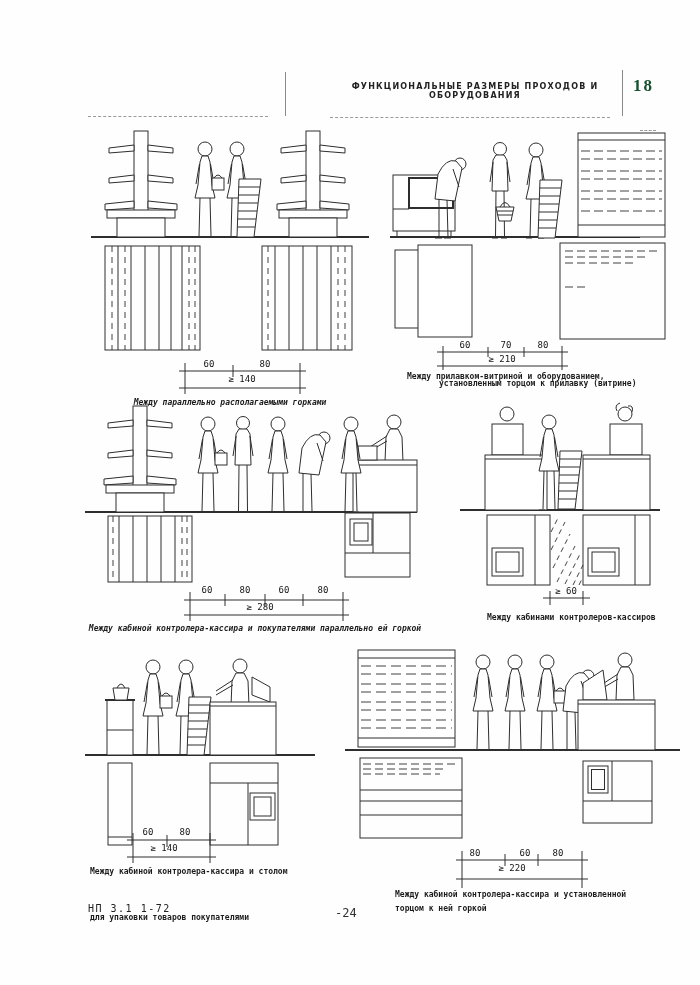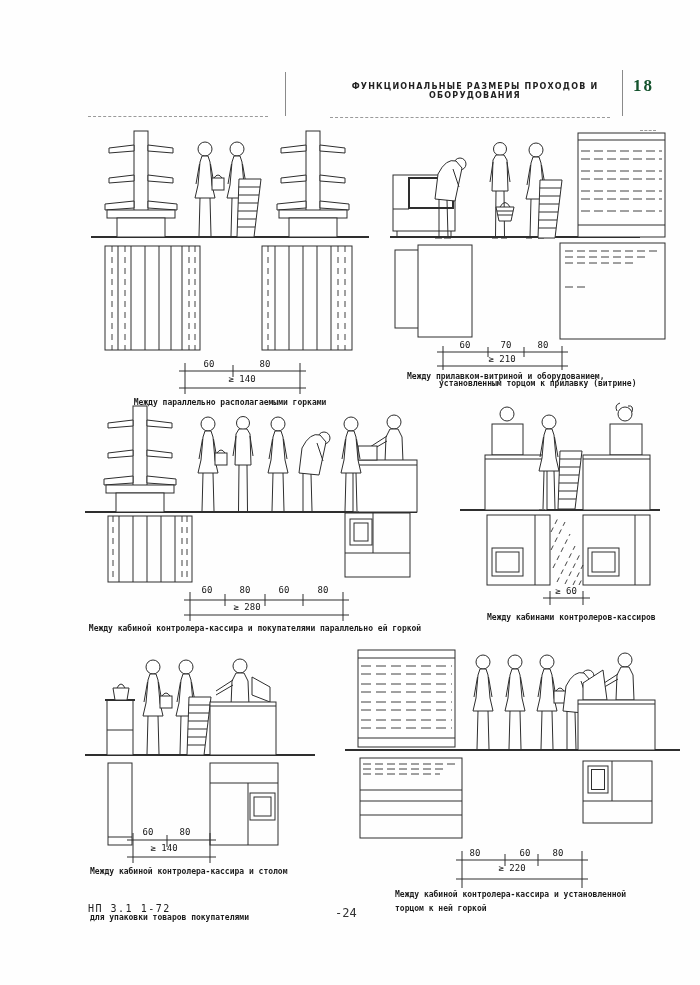--- a/index.html
+++ b/index.html
@@ -9,21 +9,21 @@
   .title{font-family:"DejaVu Sans",sans-serif;font-weight:bold;font-size:26px;letter-spacing:4px;color:#161616;}
   .section{font-family:"DejaVu Sans",sans-serif;font-weight:bold;font-size:9.5px;letter-spacing:5px;word-spacing:14px;color:#222;}
   .subtitle{font-family:"DejaVu Sans",sans-serif;font-weight:bold;font-size:8px;letter-spacing:1.2px;color:#222;margin-top:6px;}
   .sheetnum{font-family:Liberation Serif, serif;font-weight:bold;font-size:17px;letter-spacing:2px;color:#14532d;}
   .vline{width:1px;background:#8a8a8a;}
   .dashline{border-top:1px dashed #9a9a9a;height:0;}
   .panel{position:absolute;}
   .panel svg{position:absolute;left:0;top:0;}
   .dim{position:absolute;font-family:"DejaVu Sans Mono",monospace;font-size:9px;color:#151515;transform:translateX(-50%);white-space:nowrap;}
   .cap{position:absolute;font-family:"DejaVu Sans Mono",monospace;font-weight:bold;font-size:8px;color:#1c1c1c;white-space:nowrap;text-align:right;}
-  .capc{left:50%;transform:translateX(-50%);}
+  .capc{left:50%;transform:translateX(-50%);font-style:italic;}
   .footer-code{font-family:"DejaVu Sans Mono",monospace;font-size:10px;letter-spacing:1.5px;color:#222;}
   .footer-page{font-family:"DejaVu Sans Mono",monospace;font-size:12px;color:#333;}
 </style>
 </head>
 <body>
 
 <div class="page">
 
   <svg width="0" height="0" style="position:absolute" aria-hidden="true">
     <defs>
@@ -169,21 +169,21 @@
         <rect x="269" y="128" width="14" height="18"></rect>
         <path d="M105,197 V226 M258,197 V226 M140,199 V211 M180,199 V211 M218,199 V211"></path>
         <line x1="99" y1="205" x2="264" y2="205"></line>
         <line x1="99" y1="220" x2="264" y2="220"></line>
       </g>
     </svg>
     <span class="dim" style="left:122px;top:190px;">60</span>
     <span class="dim" style="left:160px;top:190px;">80</span>
     <span class="dim" style="left:199px;top:190px;">60</span>
     <span class="dim" style="left:238px;top:190px;">80</span>
-    <span class="dim" style="left:162px;top:207px;">≥ 280</span>
+    <span class="dim" style="left:175px;top:207px;">≥ 280</span>
     <div class="cap capc" style="top:229px;">Между кабиной контролера-кассира и покупателями параллельно ей горкой</div>
   </div>
 
   <div class="panel" style="left:455px;top:398px;width:230px;height:240px;">
     <svg width="230" height="240" viewBox="0 0 230 240">
       <g stroke="#2e2e2e" stroke-width="1" fill="none">
         <line x1="5" y1="112" x2="205" y2="112" stroke-width="1.8"></line>
         <circle cx="52" cy="16" r="7" fill="#fff"></circle>
         <rect x="37" y="26" width="31" height="31" fill="#fff"></rect>
         <rect x="30" y="57" width="62" height="55" fill="#fff"></rect>

